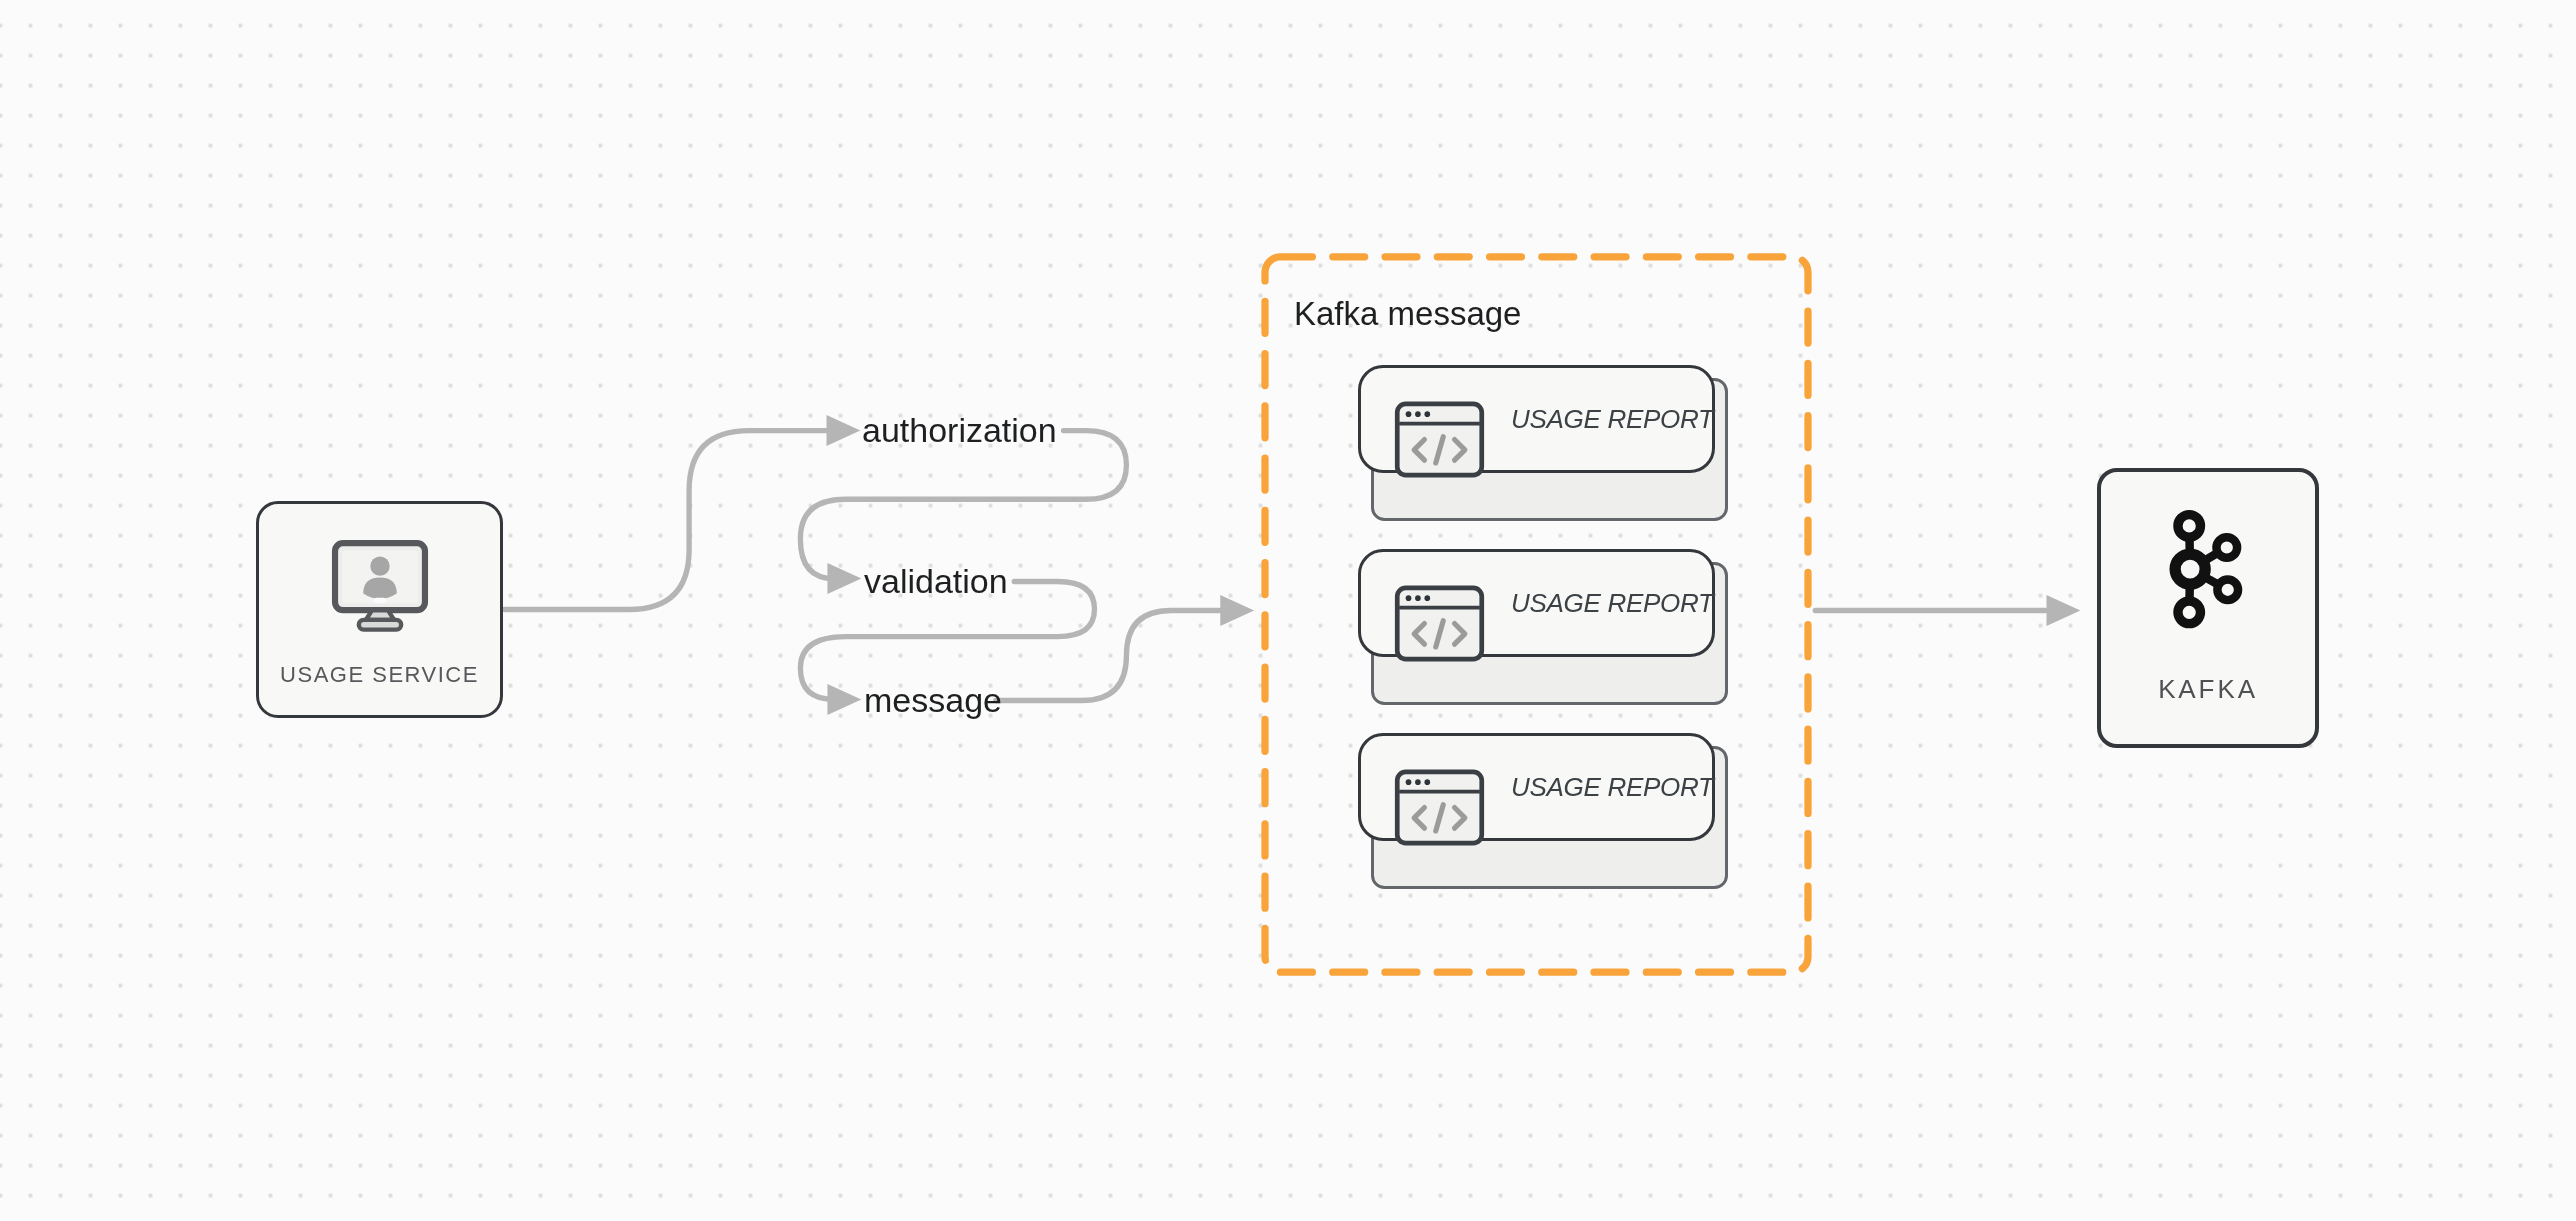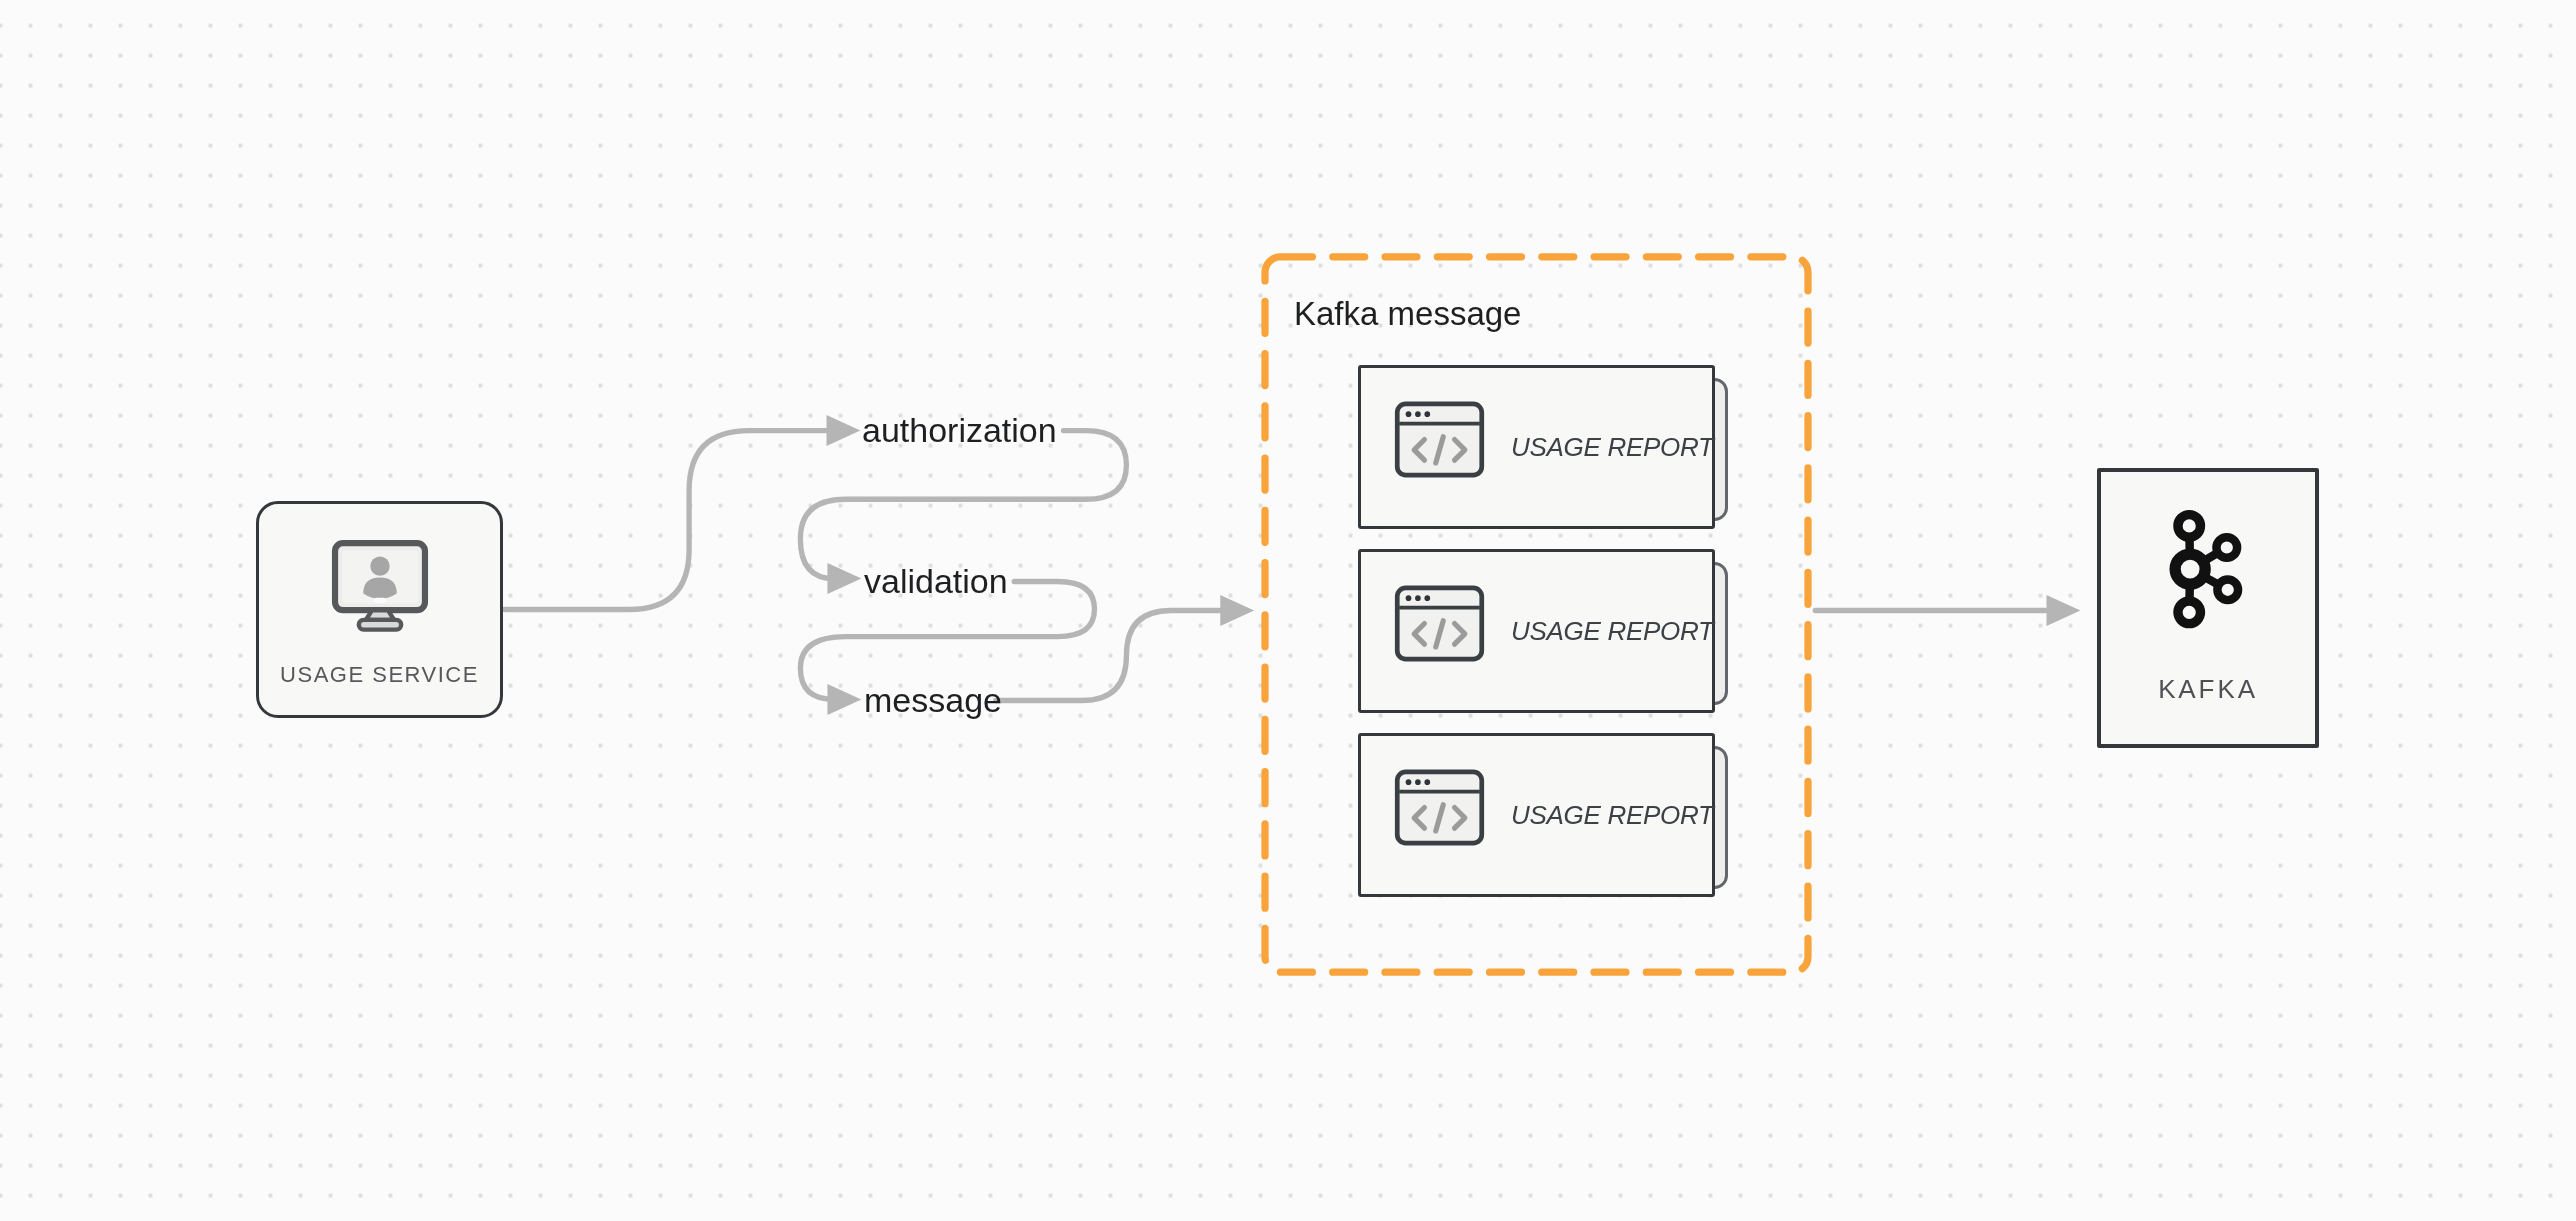--- a/index.html
+++ b/index.html
@@ -31,29 +31,29 @@
   #step-batching{left:864px;top:680px;}
 
   
   #kafka-message-group{position:absolute;left:1261px;top:253px;width:551px;height:723px;}
   #kafka-message-group .dash-border{position:absolute;left:0;top:0;}
   #kafka-message-group .group-title{position:absolute;left:33px;top:41px;color:#1e1f21;font-size:33px;line-height:39px;white-space:nowrap;}
 
   .card-wrap{position:absolute;left:97px;width:370px;height:156px;}
   .card-back{position:absolute;left:12.6px;top:12.6px;width:357px;height:143px;box-sizing:border-box;
     background:#eeeeec;border:3.9px solid #63676b;border-radius:13.5px;}
-  .card-front{position:absolute;left:0;top:0;width:357px;height:164px;box-sizing:border-box;
-    background:#f8f8f6;border:3.9px solid #34383c;border-radius:3px;}
+  .card-front{position:absolute;left:0;top:0;width:357px;height:108px;box-sizing:border-box;
+    background:#f8f8f6;border:3.9px solid #34383c;border-radius:25px;}
   .card-front .icon{position:absolute;left:33px;top:33px;}
   .card-label{position:absolute;left:150px;top:0;height:100%;display:flex;align-items:center;
     font-size:26px;font-style:italic;color:#3c4146;letter-spacing:-0.3px;white-space:nowrap;}
   #card-wrap-1{top:112px;} #card-wrap-2{top:296px;} #card-wrap-3{top:480px;}
 
   
-  #kafka-node{left:2097px;top:468px;width:222px;height:280px;border-width:4.8px;border-radius:2px;}
+  #kafka-node{left:2097px;top:468px;width:222px;height:280px;border-width:4.8px;border-radius:20px;}
   #kafka-node .icon{position:absolute;left:50%;top:37px;transform:translateX(-50%);}
   #kafka-node .node-label{bottom:39px;font-size:26px;letter-spacing:2.9px;color:#4f5154;}
 </style>
 </head>
 <body>
 
 <div id="canvas">
 
   <svg id="connectors" viewBox="0 0 2662 1262">
     <path class="conn" d="M 521 630 L 650 630 Q 712 630 712 568 L 712 507 Q 712 445 774 445 L 855 445"></path>

